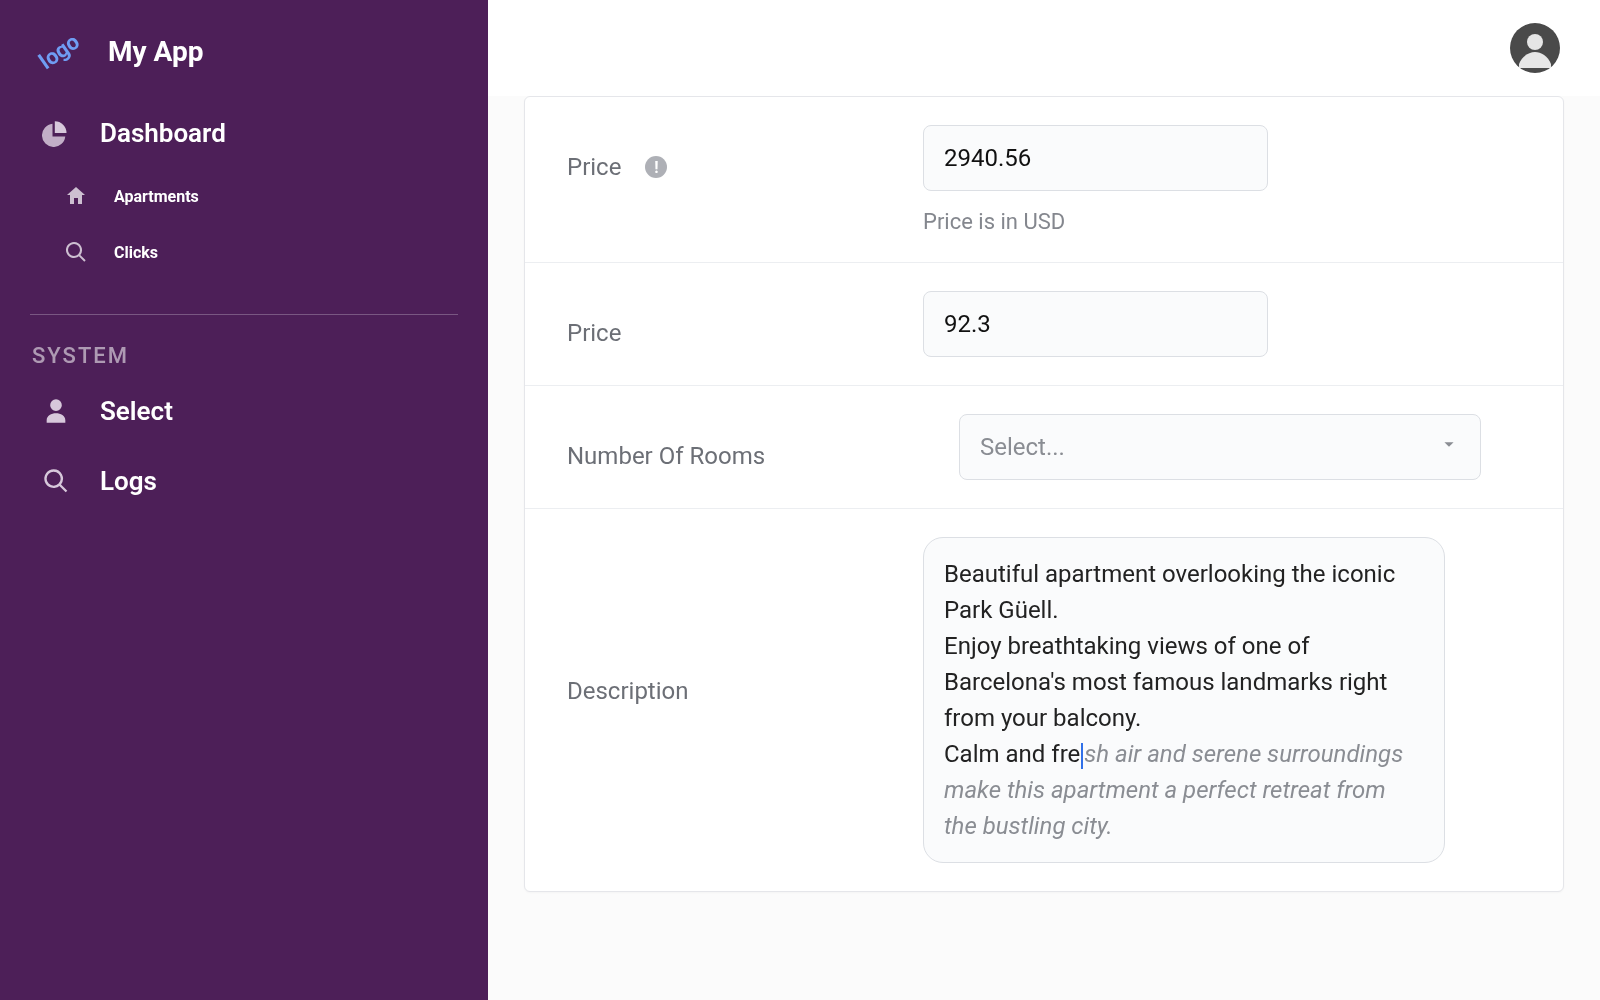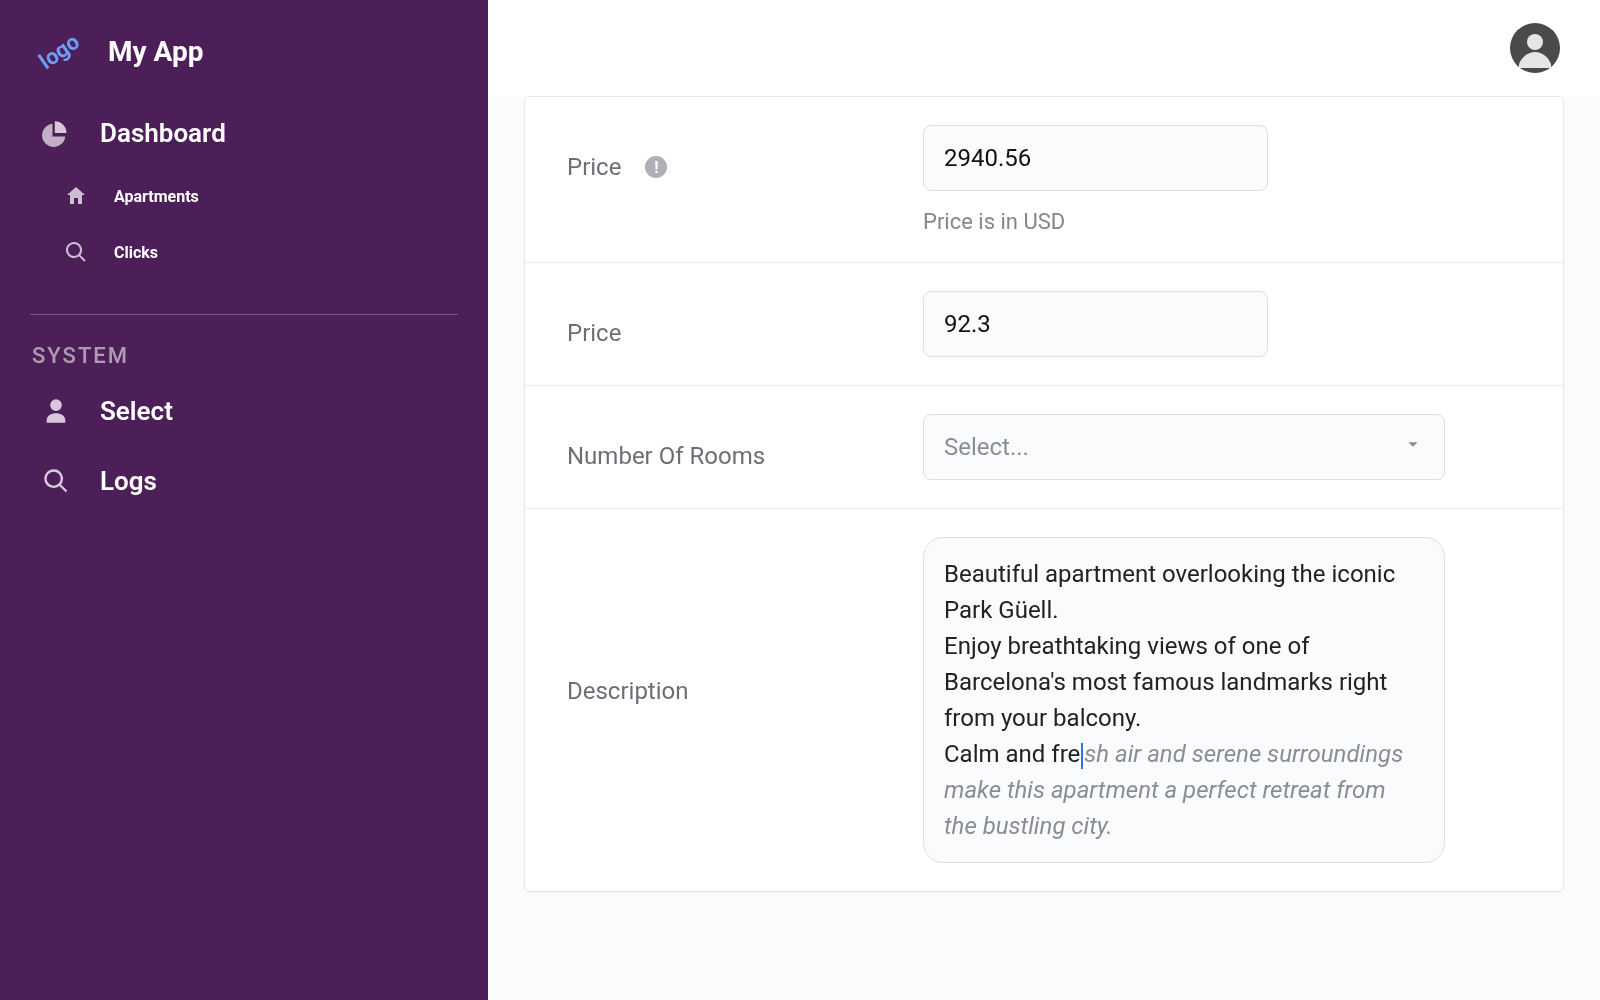--- a/index.html
+++ b/index.html
@@ -111,20 +111,21 @@
     padding: 18px 20px;
     font-family: inherit;
   }
   .text-input { width: 345px; }
   .helptext { color: #84878e; font-size: 22px; margin-top: 18px; }
   .select-box {
     width: 522px;
     color: #8a8d93;
     display: flex; align-items: center; justify-content: space-between;
     cursor: pointer;
+    margin-left: 36px;
   }
   .select-caret { color: #8a8d93; }
   .textarea {
     width: 522px; min-height: 320px;
     line-height: 1.5;
     font-size: 24px;
     resize: vertical;
     border-radius: 20px;
   }
   .textarea .typed { color: #222; }

